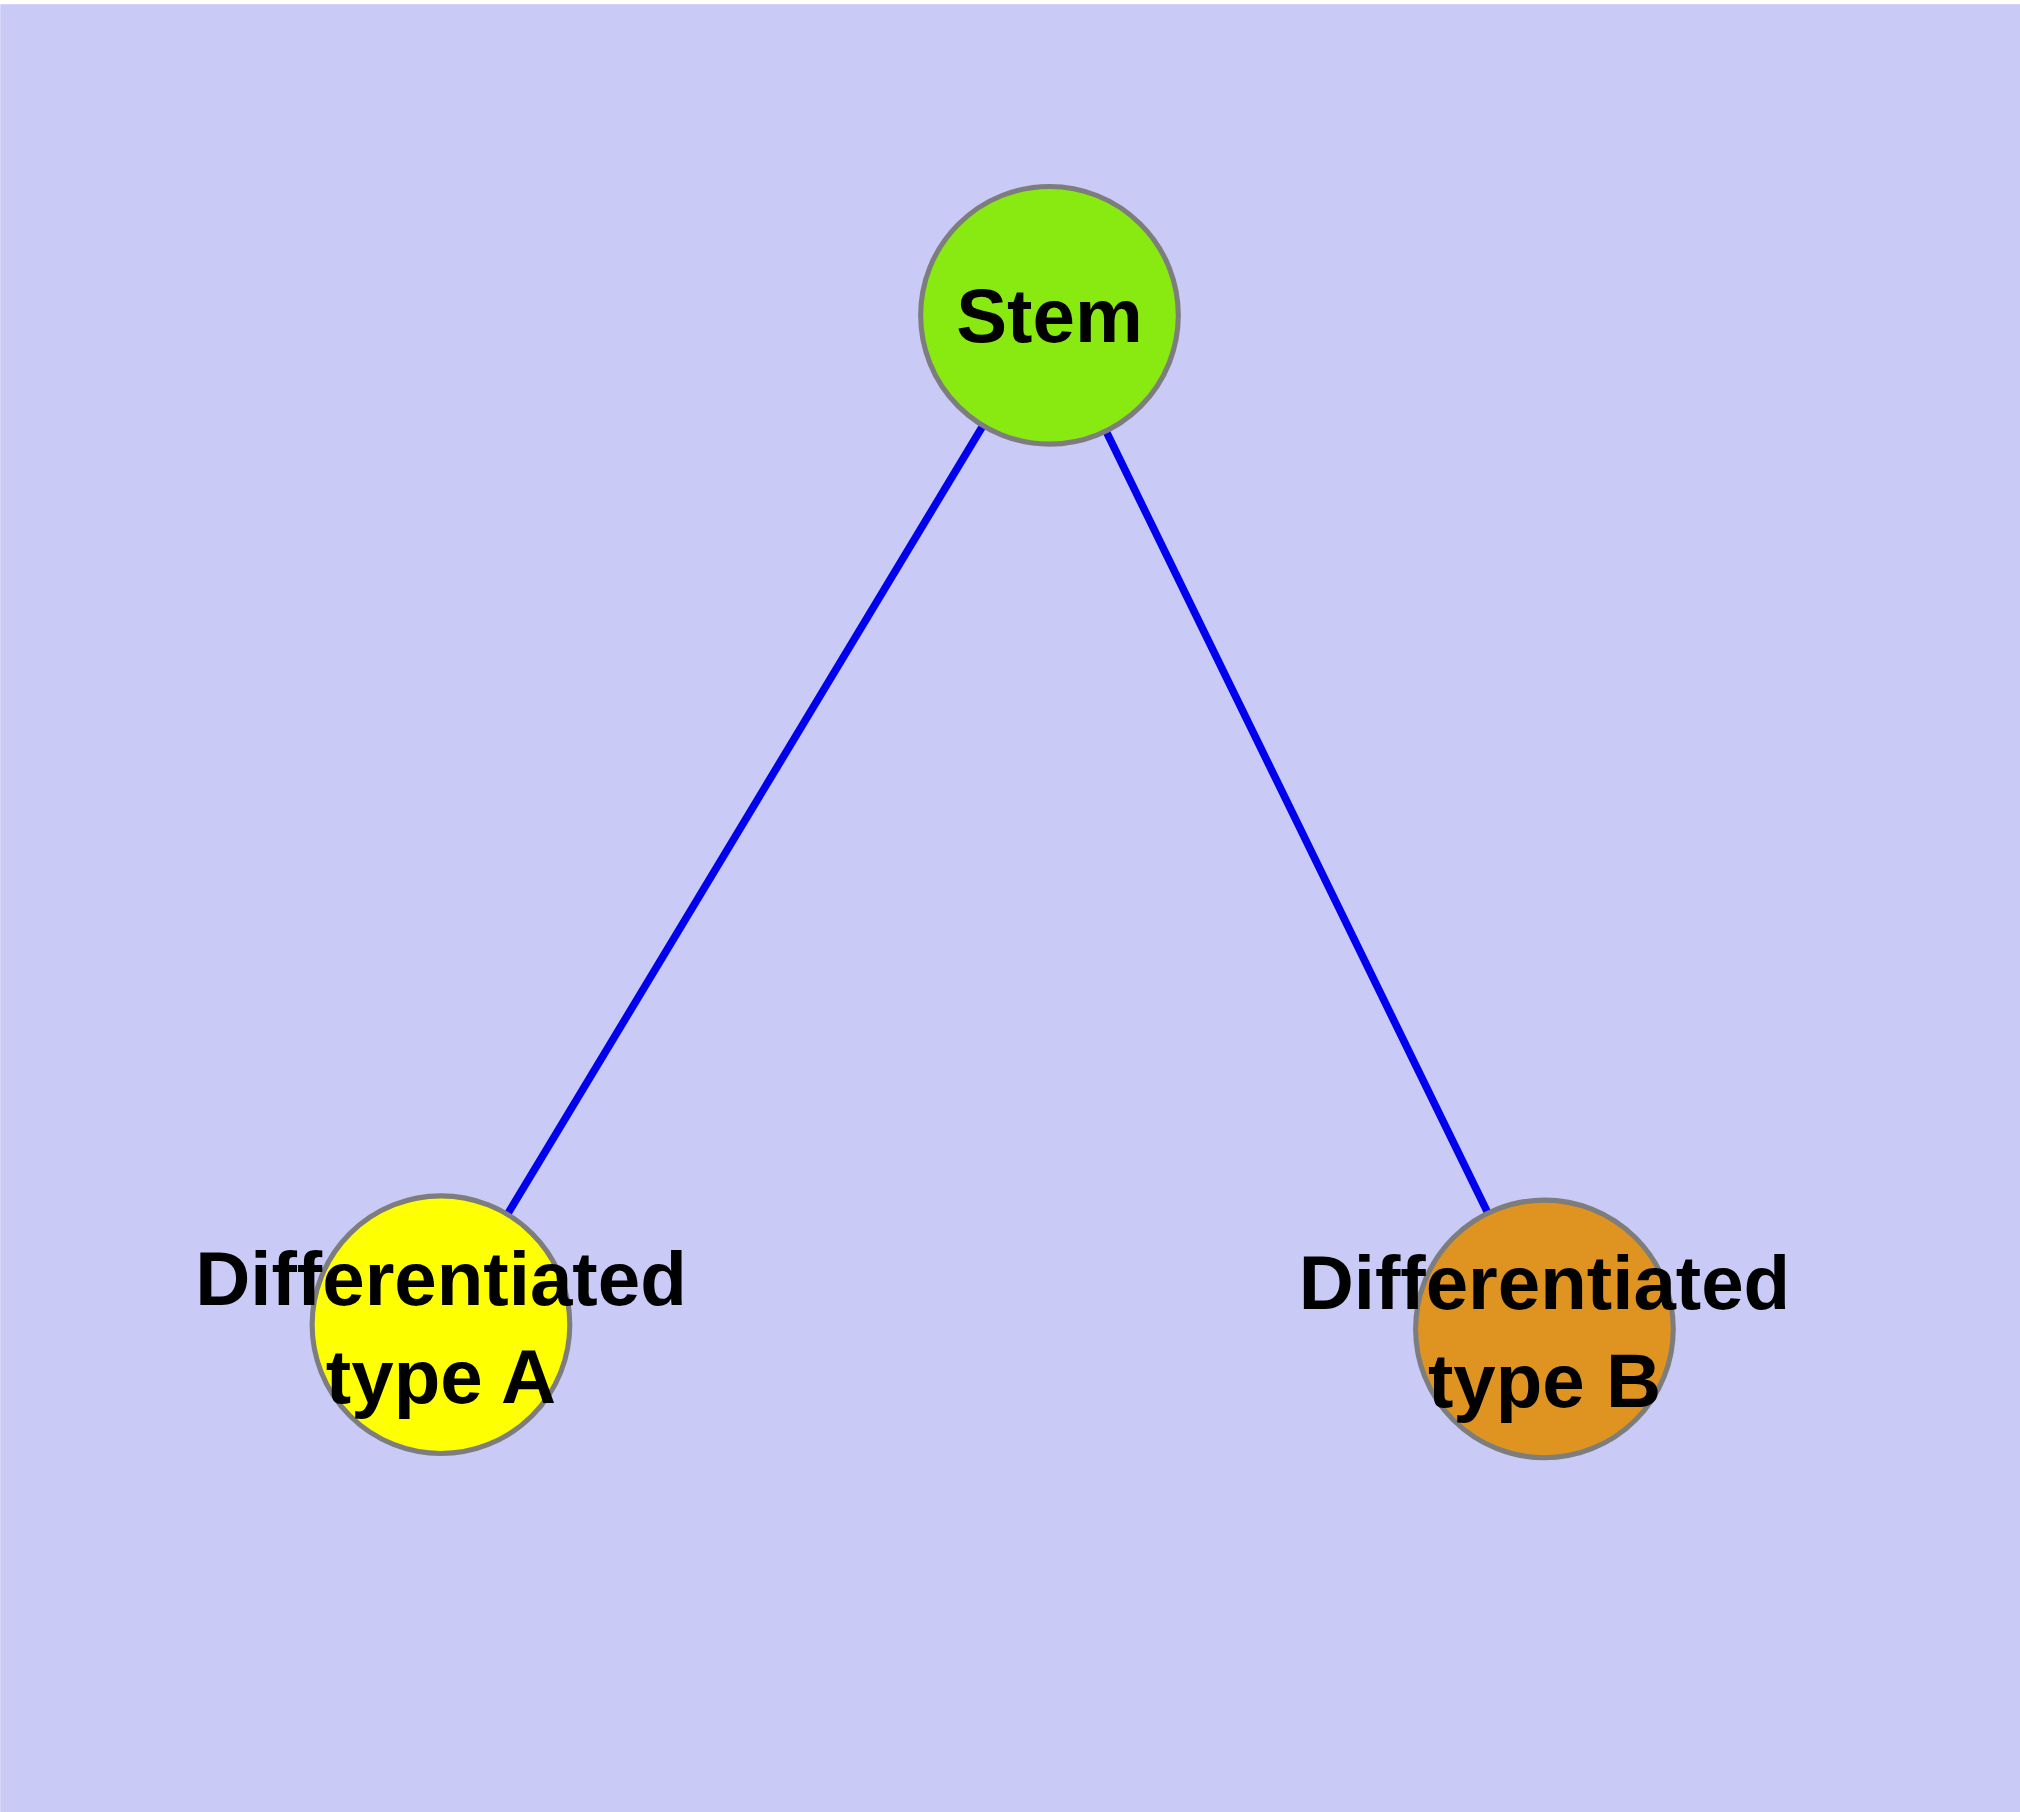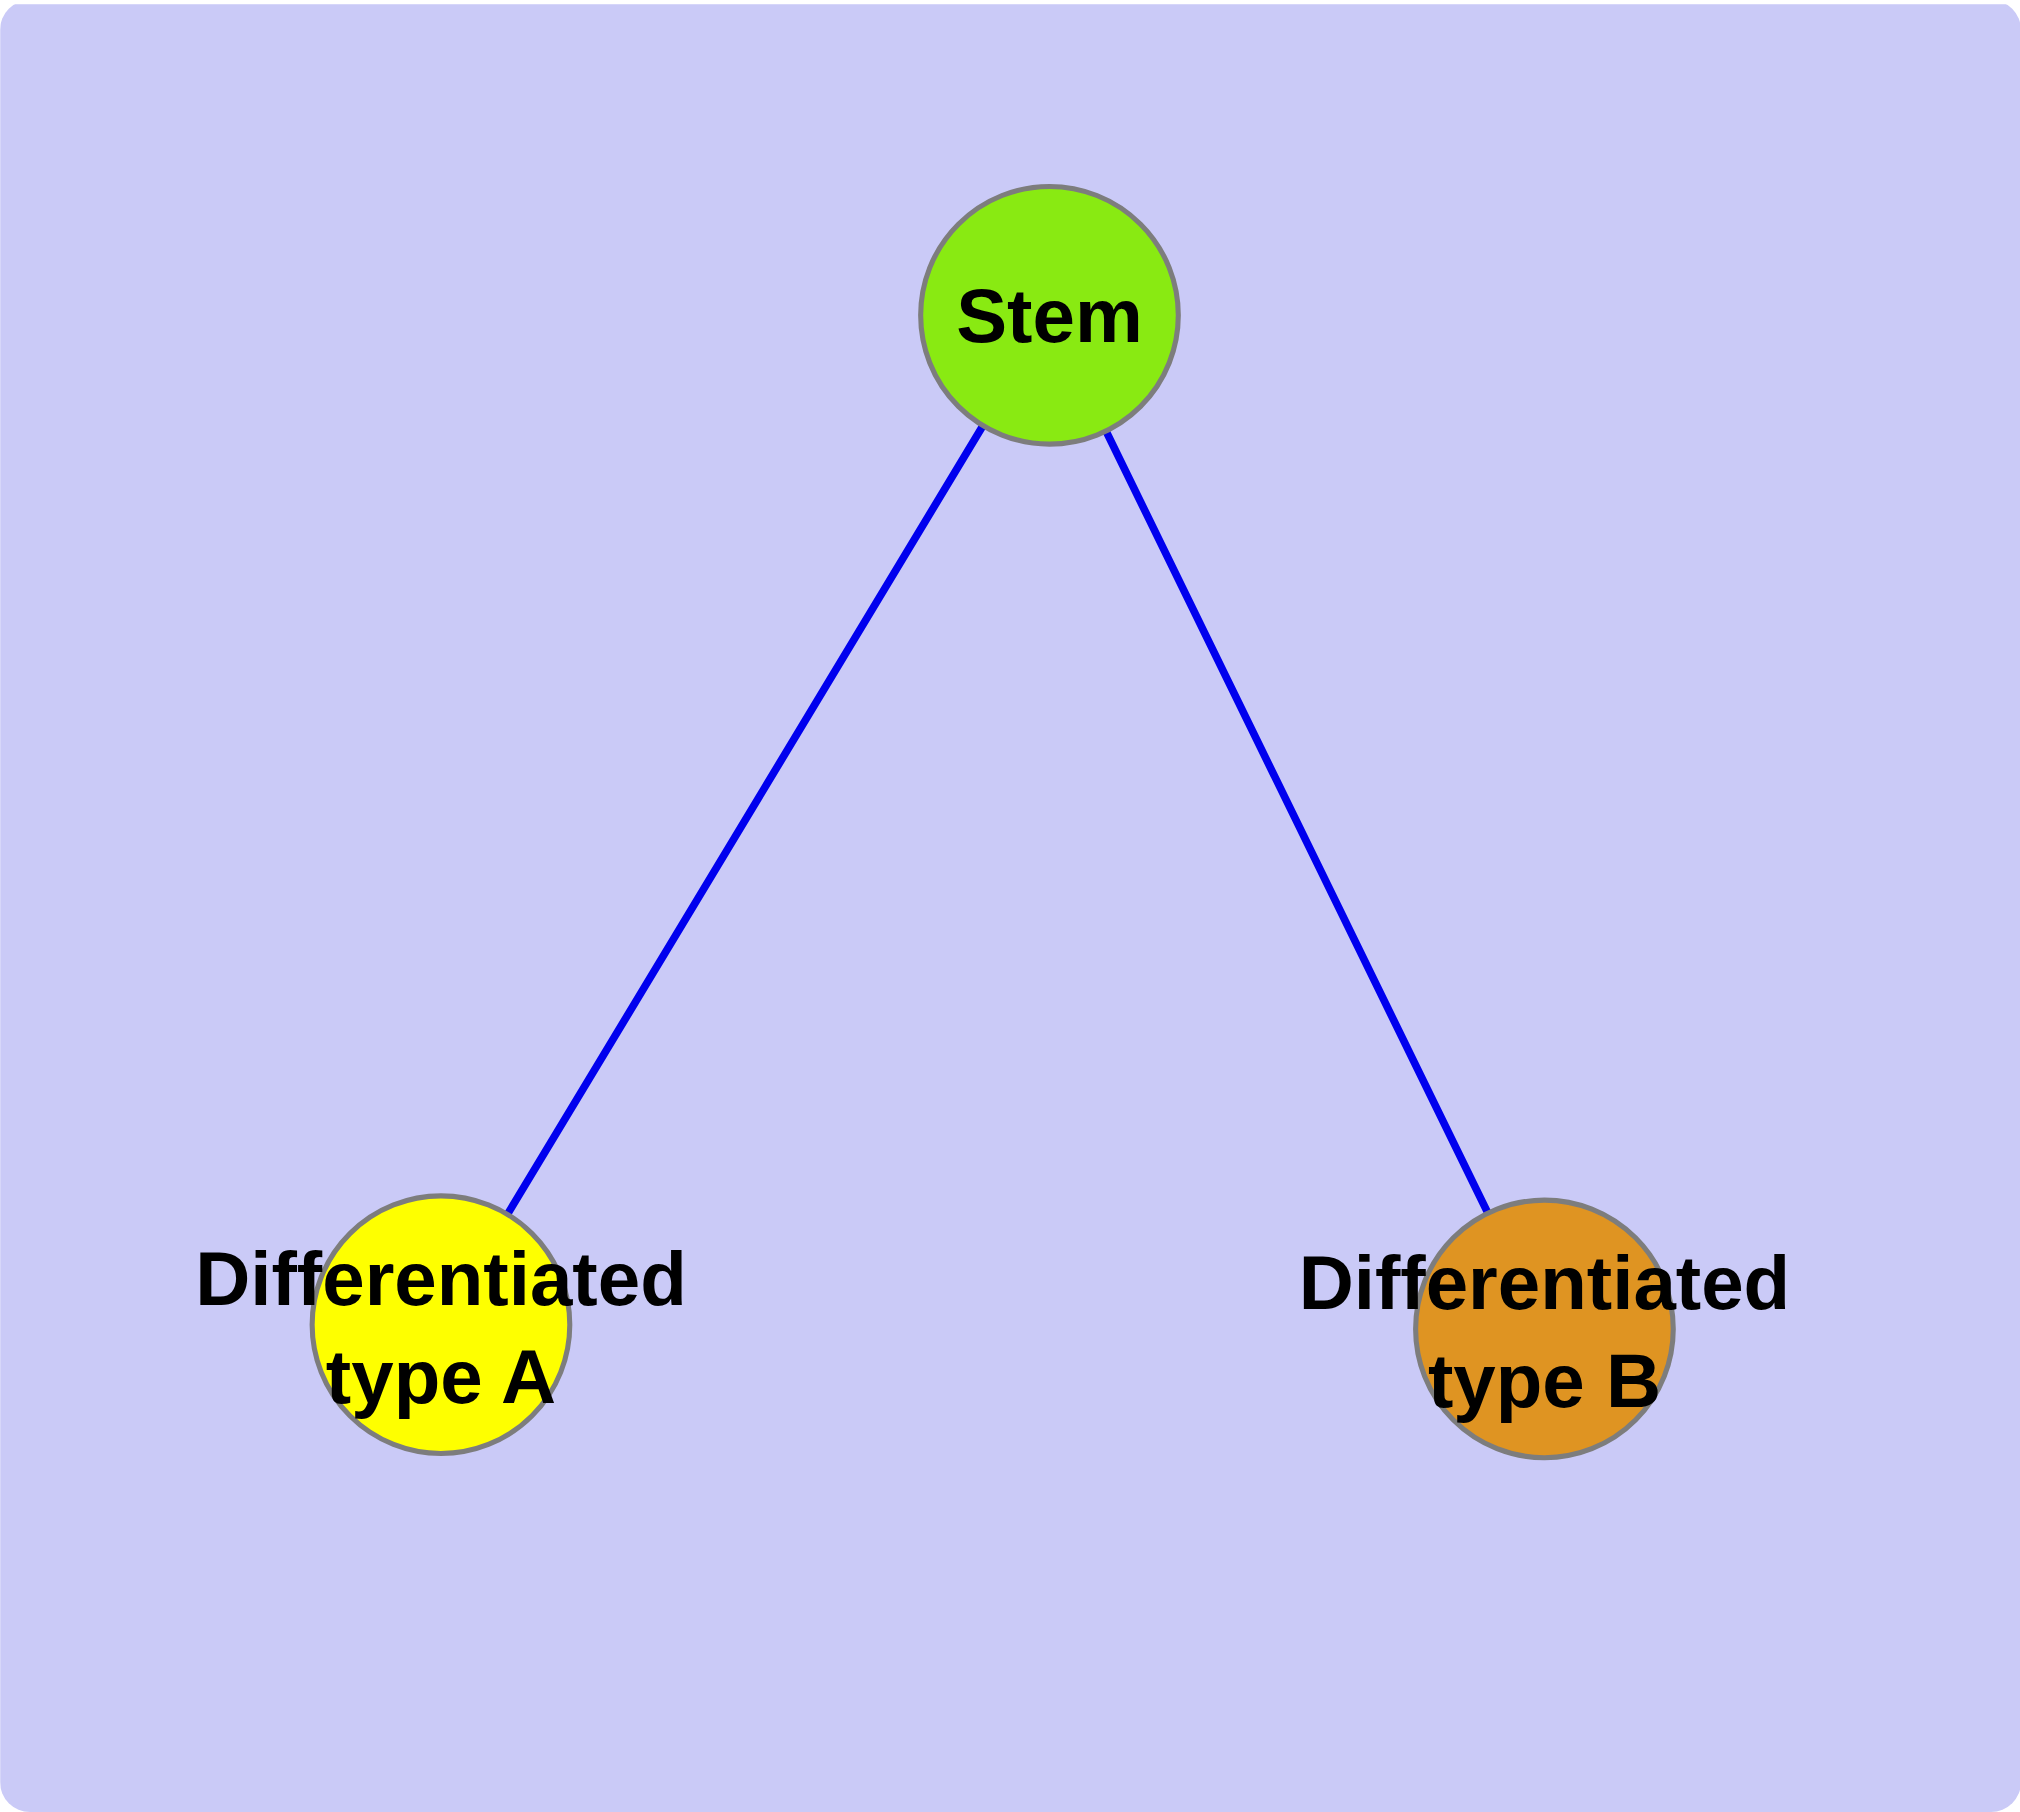--- a/index.html
+++ b/index.html
@@ -6,21 +6,20 @@
     margin: 0;
     padding: 0;
     background: #ffffff;
   }
   .stage {
     position: relative;
     width: 2021px;
     height: 1812px;
     overflow: hidden;
     font-family: "Liberation Sans", sans-serif;
-    border-radius: 30px;
   }
   .stage svg {
     display: block;
     width: 2021px;
     height: 1812px;
   }
   .edge {
     stroke-width: 9;
     stroke-linecap: round;
     fill: none;

